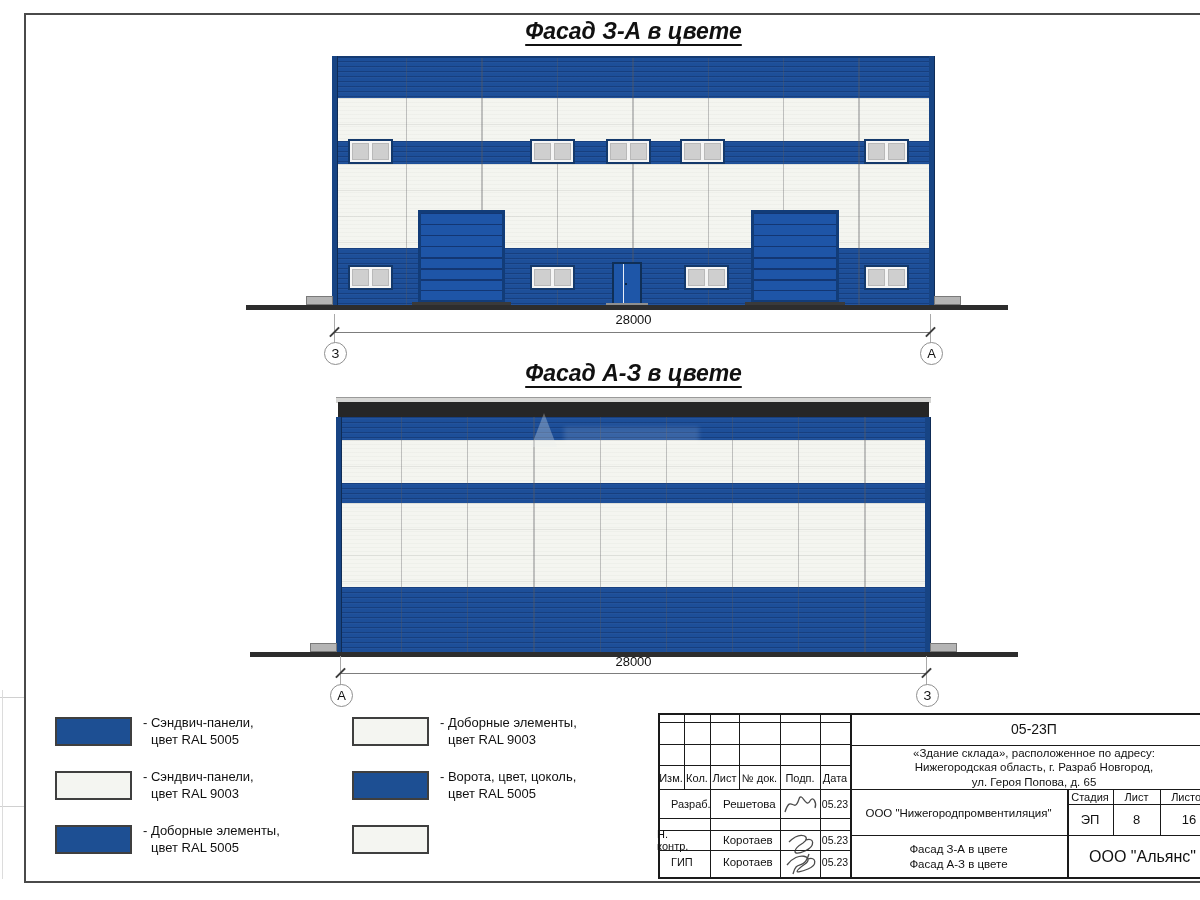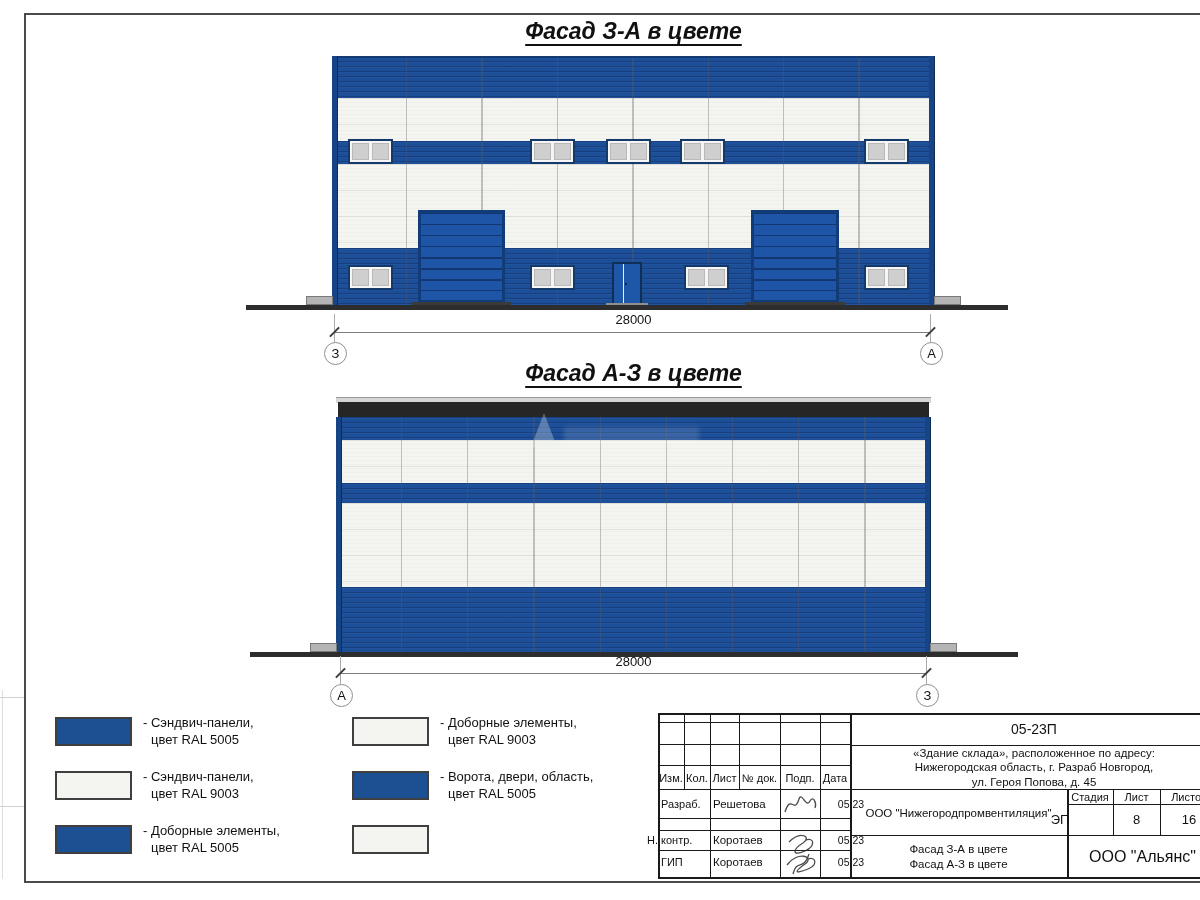--- a/index.html
+++ b/index.html
@@ -49,22 +49,22 @@
   .sw{box-sizing:border-box;border:2px solid #3f3f3f;}
   .sw.b{background:#1d4f93;}
   .sw.w{background:#f4f5f1;}
   .leglabel{font-size:13px;line-height:1.28;display:flex;flex-direction:column;justify-content:center;}
   
   .stamp{border:2px solid #1a1a1a;box-sizing:border-box;background:#fff;}
   .vl{width:1px;background:#1a1a1a;}
   .vl2{width:2px;background:#1a1a1a;}
   .hl{height:1px;background:#1a1a1a;}
   .cell{display:flex;align-items:center;justify-content:center;text-align:center;box-sizing:border-box;}
-  .cl{justify-content:flex-start;padding-left:3px;text-align:left;}
-  .f10{font-size:10.5px;margin-left:16px;} .f11{font-size:11px;} .f115{font-size:11.5px;}
+  .cl{justify-content:flex-start;padding-left:13px;text-align:left;}
+  .f10{font-size:10.5px;} .f11{font-size:11px;} .f115{font-size:11.5px;}
   .f13{font-size:13px;} .f14{font-size:14px;} .f16{font-size:16px;}
   svg.sig{stroke:#2b2b2b;stroke-width:1.3;fill:none;opacity:0.85;}
 </style>
 </head>
 <body>
 
 <div id="page">
 
   <div class="abs frame" style="left:24px;top:13px;width:1190px;height:866px;"></div>
   <div class="abs faintline" style="left:0;top:697px;width:24px;height:1px;"></div>
@@ -193,21 +193,21 @@
       <span>- Доборные элементы,</span>
       <span style="padding-left:8px;">цвет RAL 5005</span>
     </div>
     <div class="abs sw w" style="left:352px;top:7px;width:77px;height:29px;"></div>
     <div class="abs leglabel" style="left:440px;top:4px;width:215px;height:35px;">
       <span>- Доборные элементы,</span>
       <span style="padding-left:8px;">цвет RAL 9003</span>
     </div>
     <div class="abs sw b" style="left:352px;top:61px;width:77px;height:29px;"></div>
     <div class="abs leglabel" style="left:440px;top:58px;width:215px;height:35px;">
-      <span>- Ворота, двери, область,</span>
+      <span>- Ворота, цвет, цоколь,</span>
       <span style="padding-left:8px;">цвет RAL 5005</span>
     </div>
     <div class="abs sw w" style="left:352px;top:115px;width:77px;height:29px;"></div>
   </div>
 
   <div class="abs stamp" style="left:658px;top:713px;width:560px;height:166px;"></div>
 
   <div class="abs vl" style="left:684px;top:713px;height:77px;"></div>
   <div class="abs vl" style="left:710px;top:713px;height:166px;"></div>
   <div class="abs vl" style="left:739px;top:713px;height:77px;"></div>
@@ -256,27 +256,27 @@
       <path d="M8 14 C20 2 31 9 22 15 C12 21 10 29 24 23 C35 18 33 9 25 12"></path>
       <path d="M6 37 C17 22 34 29 24 36 C14 43 12 47 27 41 C37 37 35 28 27 31"></path>
       <path d="M12 46 C16 30 22 44 28 26"></path>
     </svg>
   </div>
 
   <div class="abs cell f14" style="left:850px;top:713px;width:368px;height:32px;">05-23П</div>
   <div class="abs" style="left:850px;top:746px;width:368px;height:43px;display:flex;flex-direction:column;align-items:center;justify-content:center;font-size:11.5px;line-height:1.22;text-align:center;">
     <span>«Здание склада», расположенное по адресу:</span>
     <span>Нижегородская область, г. Разраб Новгород,</span>
-    <span>ул. Героя Попова, д. 45</span>
+    <span>ул. Героя Попова, д. 65</span>
   </div>
   <div class="abs cell f115" style="left:850px;top:790px;width:217px;height:45px;">ООО "Нижегородпромвентиляция"</div>
   <div class="abs cell f11" style="left:1067px;top:789px;width:46px;height:15px;">Стадия</div>
   <div class="abs cell f11" style="left:1113px;top:789px;width:47px;height:15px;">Лист</div>
   <div class="abs cell f11" style="left:1160px;top:789px;width:58px;height:15px;">Листов</div>
-  <div class="abs cell f13" style="left:1037px;top:804px;width:46px;height:31px;">ЭП</div>
+  <div class="abs cell f13" style="left:1067px;top:804px;width:46px;height:31px;">ЭП</div>
   <div class="abs cell f13" style="left:1113px;top:804px;width:47px;height:31px;">8</div>
   <div class="abs cell f13" style="left:1160px;top:804px;width:58px;height:31px;">16</div>
   <div class="abs" style="left:850px;top:835px;width:217px;height:44px;display:flex;flex-direction:column;align-items:center;justify-content:center;font-size:11.5px;line-height:1.3;text-align:center;">
     <span>Фасад З-А в цвете</span>
     <span>Фасад А-З в цвете</span>
   </div>
   <div class="abs cell f16" style="left:1067px;top:835px;width:151px;height:44px;">ООО "Альянс"</div>
 
 </div>
 

